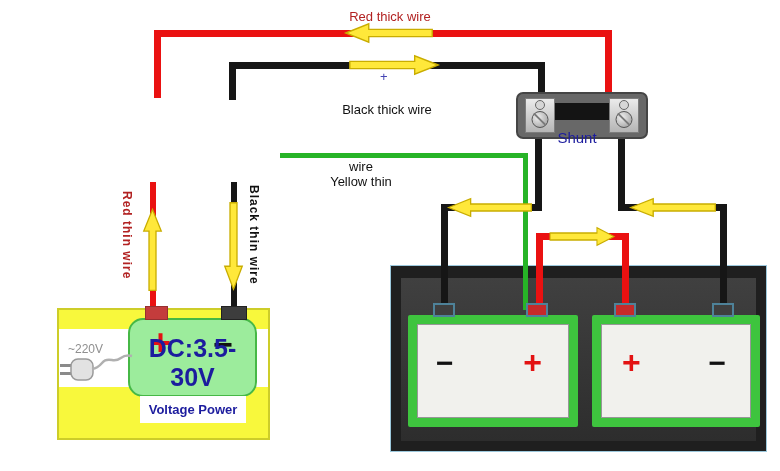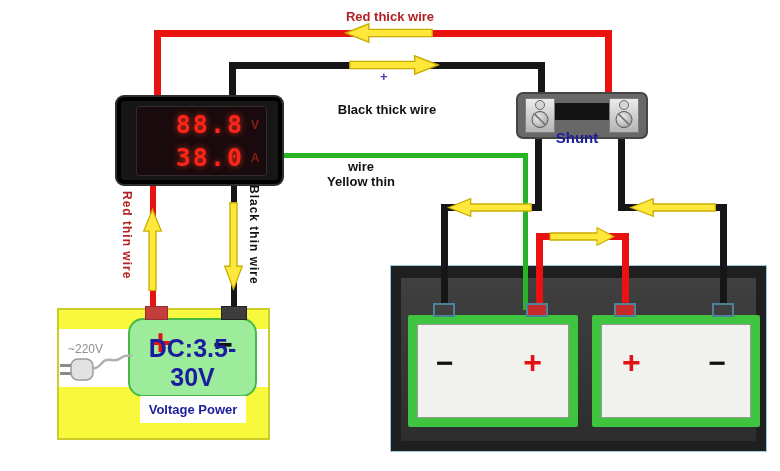--- a/index.html
+++ b/index.html
@@ -7,21 +7,21 @@
      font-family:"Liberation Sans",sans-serif;overflow:hidden;}
   .abs{position:absolute;}
   
   .wire{position:absolute;z-index:2;}
   .wire.red{background:#ea1111;}
   .wire.black{background:#161616;}
   .wire.green{background:#27b427;}
   
   .arrow{position:absolute;z-index:4;}
   
-  .lbl{position:absolute;z-index:5;font-weight:bold;}
+  .lbl{position:absolute;z-index:5;font-weight:normal;}
   .blue{color:#1c1c9e;}
   .dkred{color:#b22222;}
   .vlbl{position:absolute;z-index:5;font-weight:bold;font-size:12px;
         writing-mode:vertical-rl;letter-spacing:1px;width:14px;}
   
   .meter{position:absolute;left:115px;top:95px;width:165px;height:87px;z-index:3;
          background:#161616;border:2px solid #2e2e2e;border-radius:9px;
          box-shadow:inset 0 0 0 4px #000;}
   .meter-screen{position:absolute;left:19px;top:9px;right:15px;bottom:8px;
          background:#190a0d;border:1px solid #322a2c;border-radius:3px;
@@ -101,32 +101,20 @@
   <div class="wire black" style="left:535px;top:126px;width:7px;height:85px"></div>
   <div class="wire black" style="left:618px;top:126px;width:7px;height:85px"></div>
   <div class="wire black" style="left:441px;top:204px;width:101px;height:7px"></div>
   <div class="wire black" style="left:441px;top:204px;width:7px;height:106px"></div>
   <div class="wire black" style="left:618px;top:204px;width:109px;height:7px"></div>
   <div class="wire black" style="left:720px;top:204px;width:7px;height:106px"></div>
   <div class="wire red" style="left:536px;top:233px;width:7px;height:77px"></div>
   <div class="wire red" style="left:536px;top:233px;width:93px;height:7px"></div>
   <div class="wire red" style="left:622px;top:233px;width:7px;height:77px"></div>
 
-  <div class="meter">
-    <div class="meter-screen">
-      <div class="meter-row">
-        <span class="digits">88.8</span>
-        <span class="unit">V</span>
-      </div>
-      <div class="meter-row">
-        <span class="digits">38.0</span>
-        <span class="unit">A</span>
-      </div>
-    </div>
-  </div>
 
   <div class="shunt">
     <div class="shunt-bar"></div>
     <div class="shunt-block" style="left:7px">
       <div class="screw-sm"></div>
       <div class="screw-lg"></div>
     </div>
     <div class="shunt-block" style="right:7px">
       <div class="screw-sm"></div>
       <div class="screw-lg"></div>

